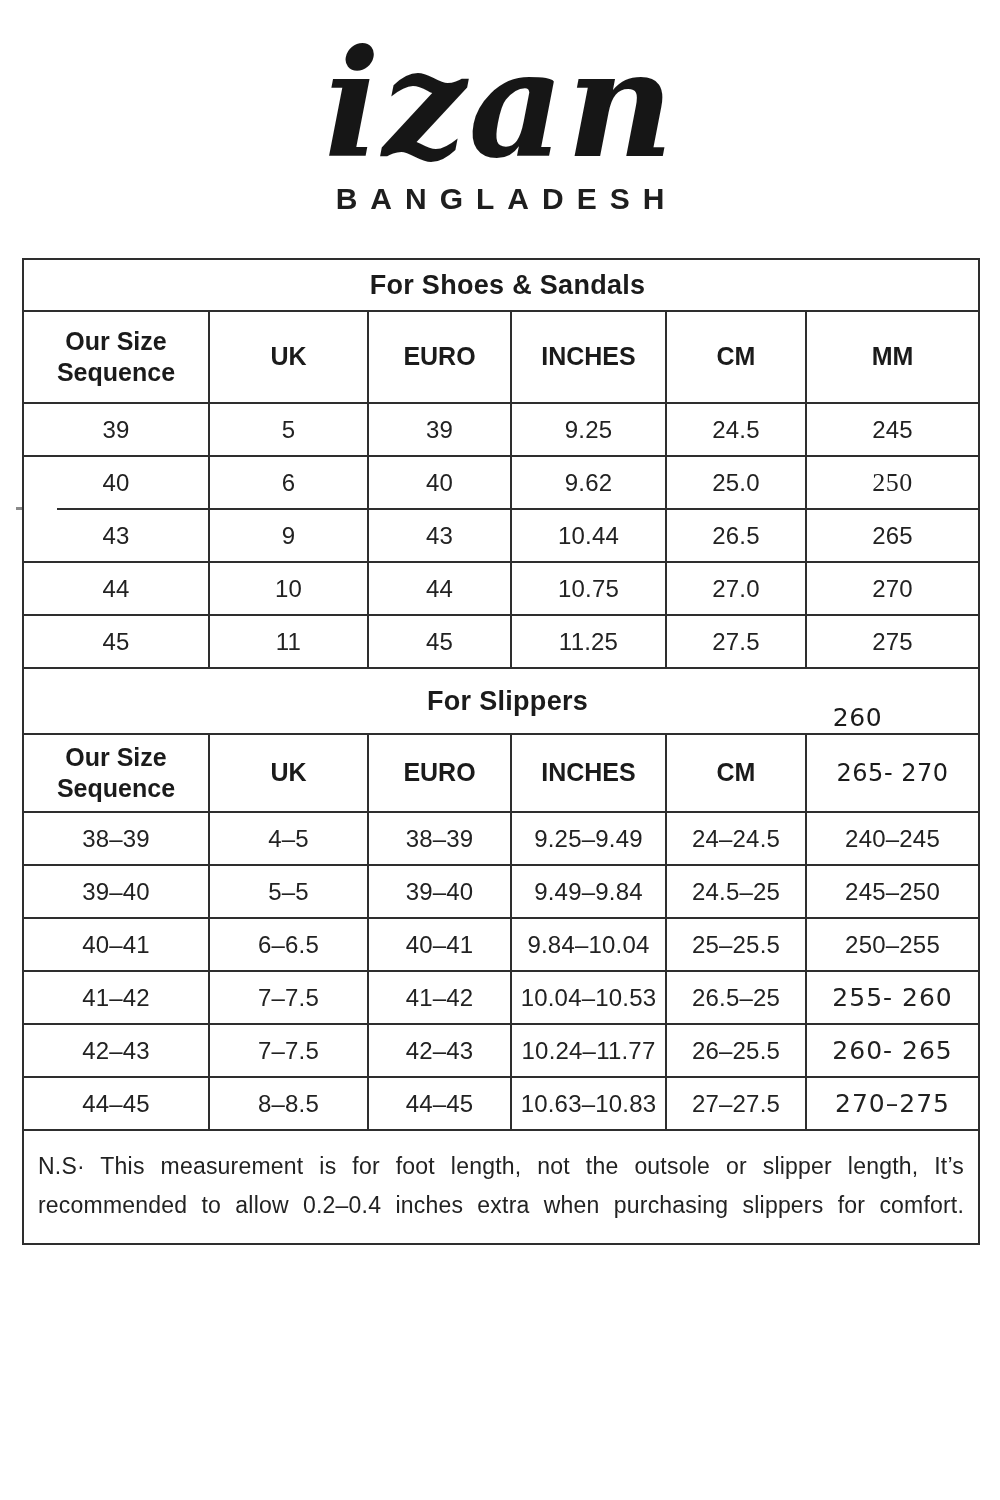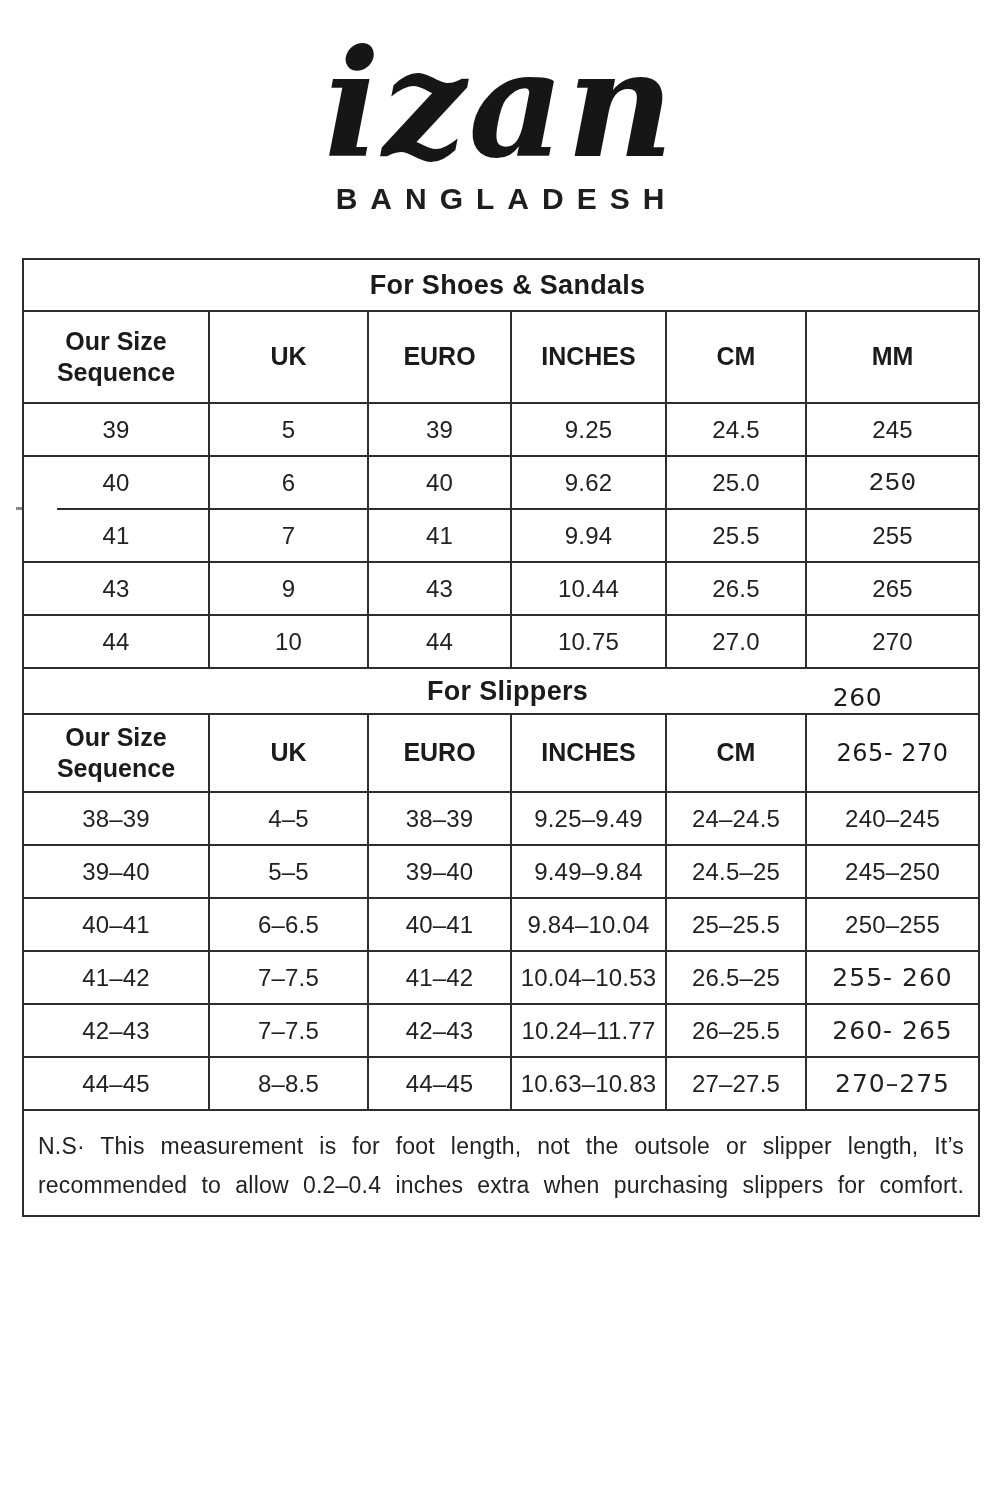--- a/index.html
+++ b/index.html
@@ -42,31 +42,31 @@
   }
   table.chart td, table.chart th {
     border: 2px solid #2e2e2e;
     text-align: center;
     vertical-align: middle;
     padding: 0;
     overflow: hidden;
   }
   tr.title-row { height: 52px; }
   tr.title-row td { font-size: 27px; font-weight: 700; letter-spacing: 0.3px; padding-left: 13px; }
-  tr.slip-title-row { height: 46px; }
+  tr.slip-title-row { height: 66px; }
   tr.slip-title-row td { position: relative; }
   tr.head-row { height: 92px; border-radius: 15px; }
   tr.slip-head-row { height: 78px; }
   table.chart th { font-size: 25px; font-weight: 700; line-height: 1.25; padding: 0 14px; }
   tbody.data-rows tr { height: 53px; }
   tbody.data-rows td { font-size: 24px; font-weight: 400; letter-spacing: 0.2px; color: #222; }
 
   
   #shoes-body tr:nth-child(2) td:nth-child(6) {
-    font-family: Liberation Mono, monospace; font-size: 26px; letter-spacing: 0.5px;
+    font-family: Liberation Serif, serif; font-size: 26px; letter-spacing: 0.5px;
   }
   #slippers-body tr:nth-child(4) td:nth-child(6),
   #slippers-body tr:nth-child(5) td:nth-child(6),
   #slippers-body tr:nth-child(6) td:nth-child(6) {
     font-family: "DejaVu Sans", sans-serif; font-size: 25px; letter-spacing: 1px;
   }
   #slippers-head th:nth-child(6) {
     font-family: "DejaVu Sans", sans-serif; font-weight: 400; font-size: 24px; letter-spacing: 0.5px;
   }
   .title-overlay {
@@ -74,21 +74,21 @@
     right: 96px;
     bottom: 1px;
     font-family: "DejaVu Sans", sans-serif;
     font-weight: 400;
     font-size: 25px;
     letter-spacing: 0.5px;
     color: #1b1b1b;
   }
 
   
-  tr.note-row td { padding: 16px 14px 10px 14px; }
+  tr.note-row td { padding: 16px 14px 18px 14px; }
   .note-line {
     font-size: 23px;
     line-height: 1.7;
     color: #222;
     text-align: justify;
     text-align-last: justify;
     letter-spacing: 0.2px;
   }
 
   
@@ -141,42 +141,42 @@
           </tr>
           <tr>
             <td>40</td>
             <td>6</td>
             <td>40</td>
             <td>9.62</td>
             <td>25.0</td>
             <td>250</td>
           </tr>
           <tr>
-            <td>41</td>
-            <td>7</td>
-            <td>41</td>
-            <td>9.94</td>
-            <td>25.5</td>
-            <td>255</td>
-          </tr>
-          <tr>
             <td>43</td>
             <td>9</td>
             <td>43</td>
             <td>10.44</td>
             <td>26.5</td>
             <td>265</td>
           </tr>
           <tr>
             <td>44</td>
             <td>10</td>
             <td>44</td>
             <td>10.75</td>
             <td>27.0</td>
             <td>270</td>
+          </tr>
+          <tr>
+            <td>45</td>
+            <td>11</td>
+            <td>45</td>
+            <td>11.25</td>
+            <td>27.5</td>
+            <td>275</td>
           </tr>
         </tbody>
 
       <tbody>
         <tr class="title-row slip-title-row">
           <td colspan="6">
             <span>For Slippers</span>
             <span class="title-overlay">260</span>
           </td>
         </tr>

